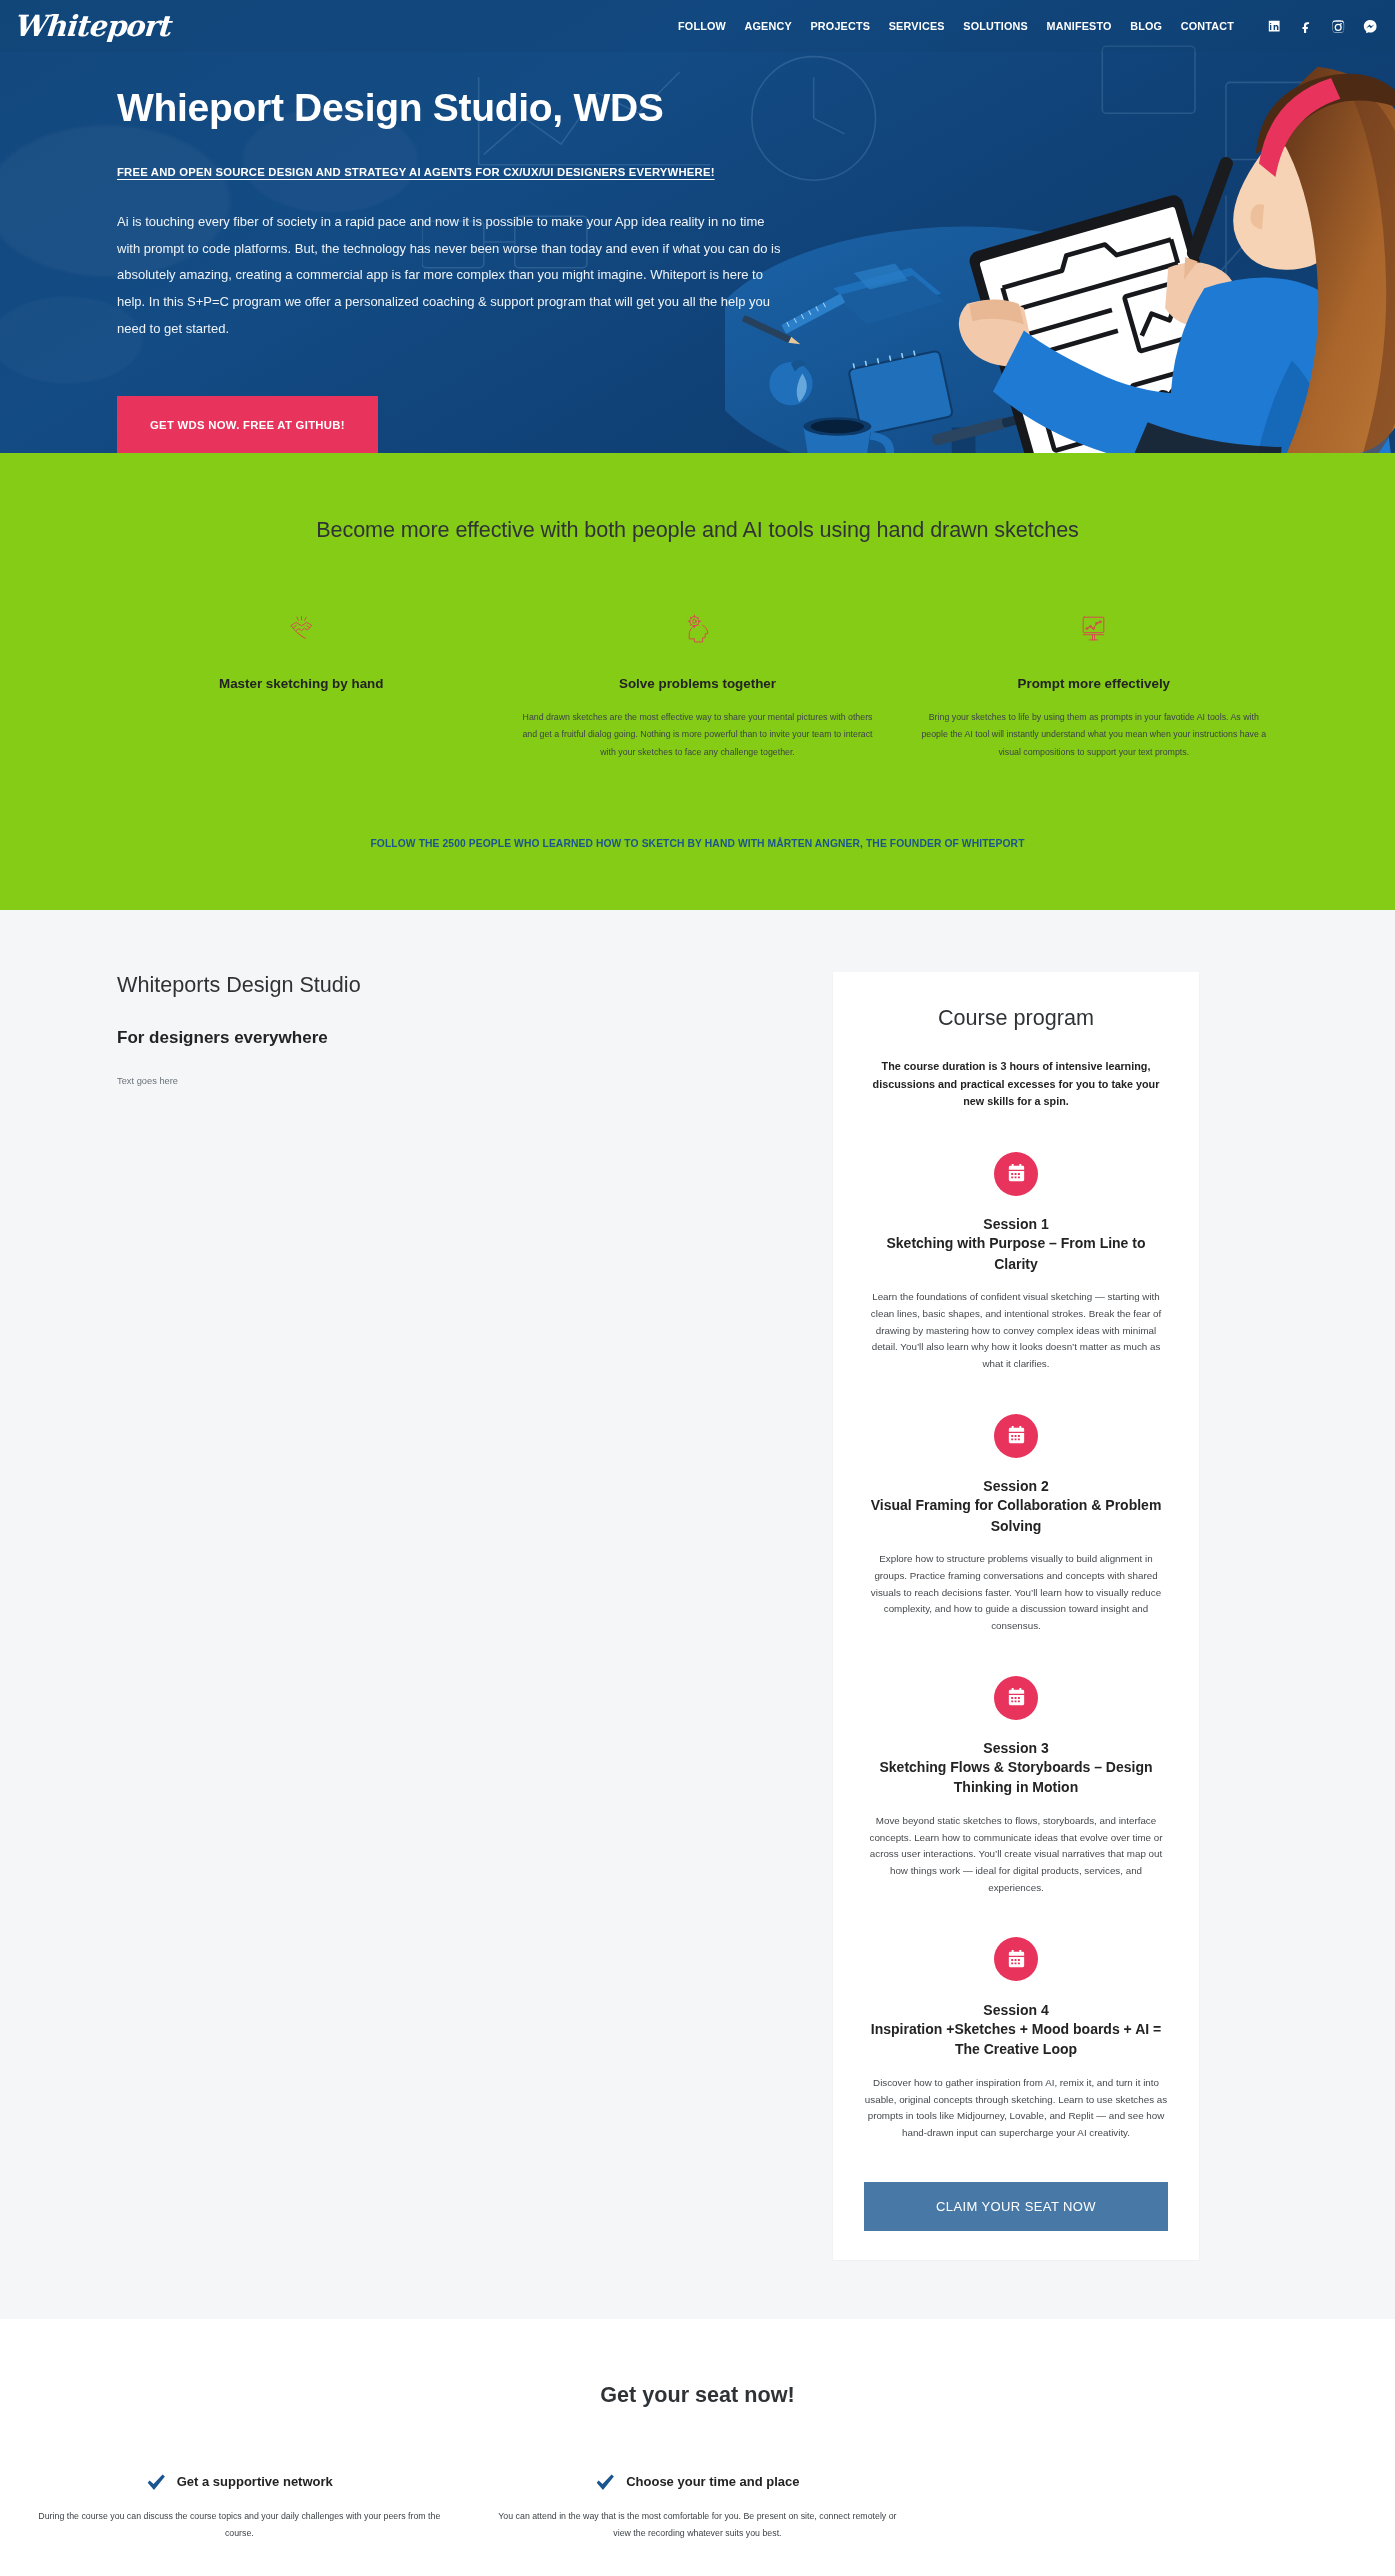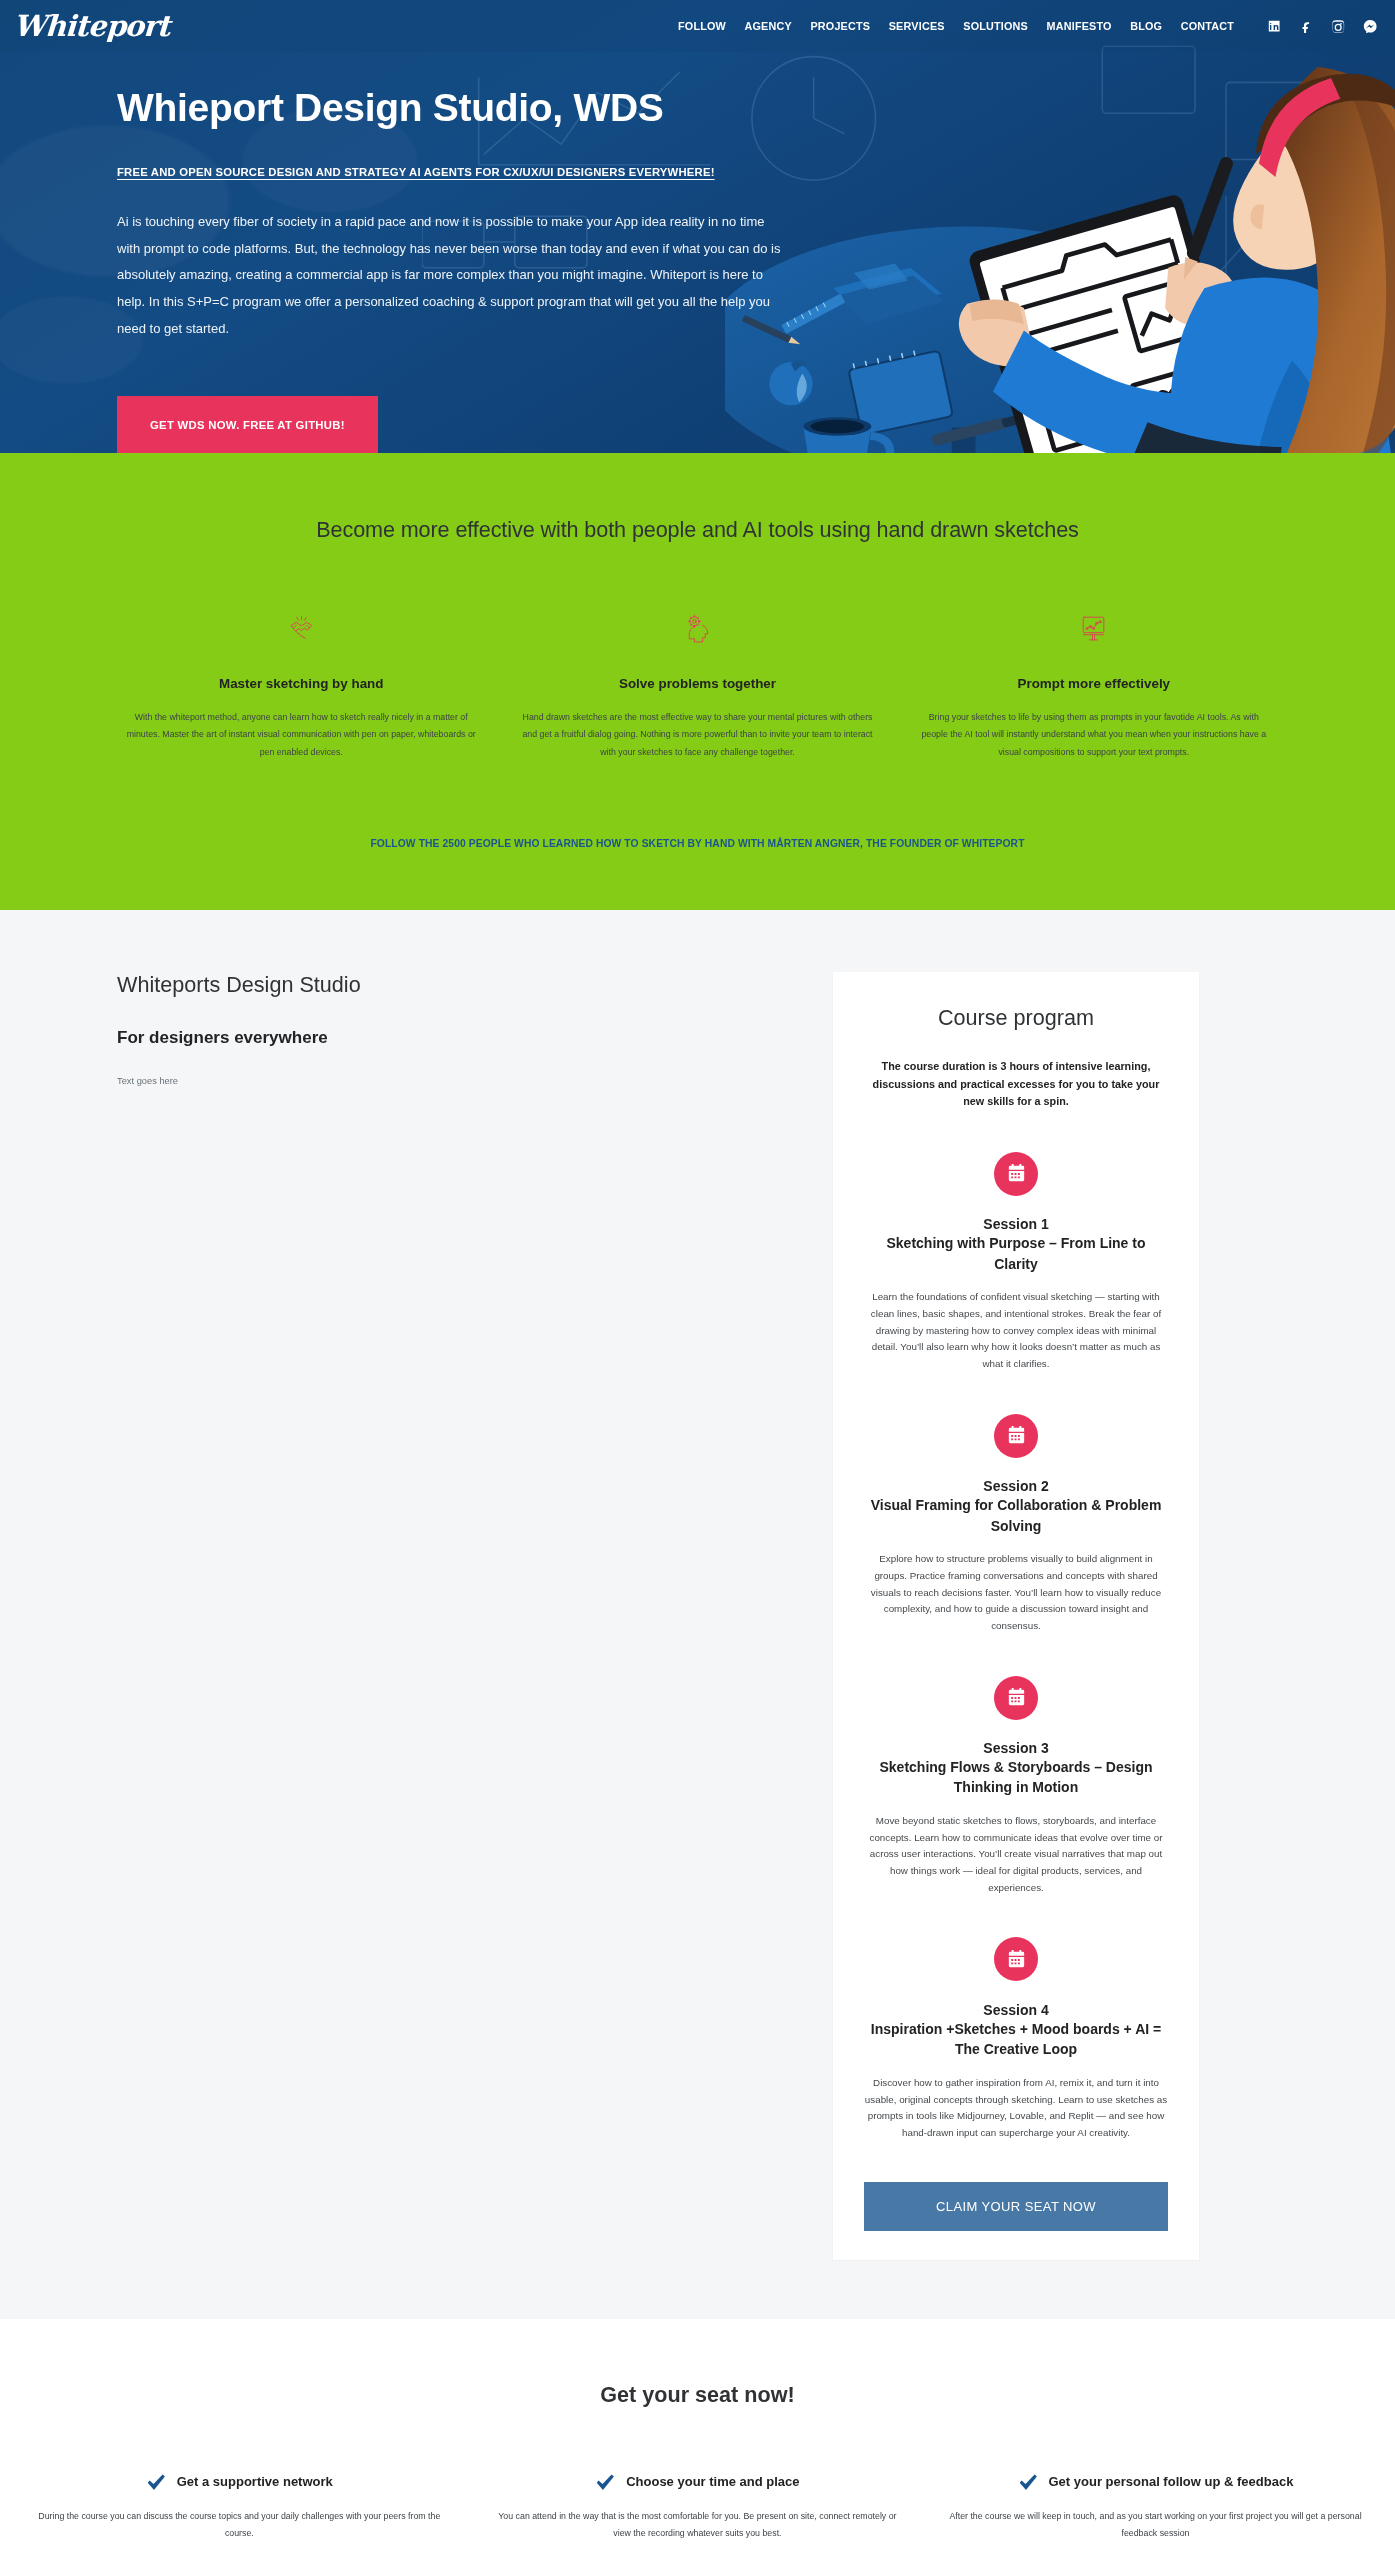--- a/index.html
+++ b/index.html
@@ -376,21 +376,20 @@
       <div class="feature">
         <div class="feature-icon">
           <svg viewBox="0 0 64 64" stroke-linecap="round" stroke-linejoin="round">
             <path d="M32 10v7M23 12l3 6M41 12l-3 6"></path>
             <path d="M12 28l10-6 10 7 10-7 10 6-9 9-5-4-6 5-5-4-6 4z"></path>
             <path d="M21 39l6 6M26 43l6 6M31 47l5 5M36 50l4 4"></path>
             <path d="M16 33l6-5M48 33l-6-5"></path>
           </svg>
         </div>
         <div class="feature-title">Master sketching by hand</div>
-        <p class="feature-text">With the whiteport method, anyone can learn how to sketch really nicely in a matter of minutes. Master the art of instant visual communication with pen on paper, whiteboards or pen enabled devices.</p>
       </div>
 
       <div class="feature">
         <div class="feature-icon">
           <svg viewBox="0 0 64 64" stroke-linecap="round" stroke-linejoin="round">
             <path d="M30 28c-8 2-14 9-14 17v9h10v6h16v-8h5v-8h5c0-9-5-14-10-16"></path>
             <circle cx="26" cy="20" r="9"></circle>
             <circle cx="26" cy="20" r="3.5"></circle>
             <path d="M26 8v4M26 28v4M14 20h4M34 20h4M18 12l3 3M34 12l-3 3M18 28l3-3M34 28l-3-3"></path>
           </svg>
@@ -502,29 +501,18 @@
           <span class="seat-check">
             <svg viewBox="0 0 24 24">
                 <path d="M2 12.5l2.2-2.6 4.6 4L19.3 3 22 5.2 9.3 21z"></path>
               </svg>
           </span>
           <span class="seat-title">Choose your time and place</span>
         </div>
         <p class="seat-text">You can attend in the way that is the most comfortable for you. Be present on site, connect remotely or view the recording whatever suits you best.</p>
       </div>
 
-      <div class="seat-col">
-        <div class="seat-head">
-          <span class="seat-check">
-            <svg viewBox="0 0 24 24">
-                <path d="M2 12.5l2.2-2.6 4.6 4L19.3 3 22 5.2 9.3 21z"></path>
-              </svg>
-          </span>
-          <span class="seat-title">Get your personal follow up &amp; feedback</span>
-        </div>
-        <p class="seat-text">After the course we will keep in touch, and as you start working on your first project you will get a personal feedback session</p>
-      </div>
     </div>
 
   </section>
 
 </div>
 
 
 </body></html>

